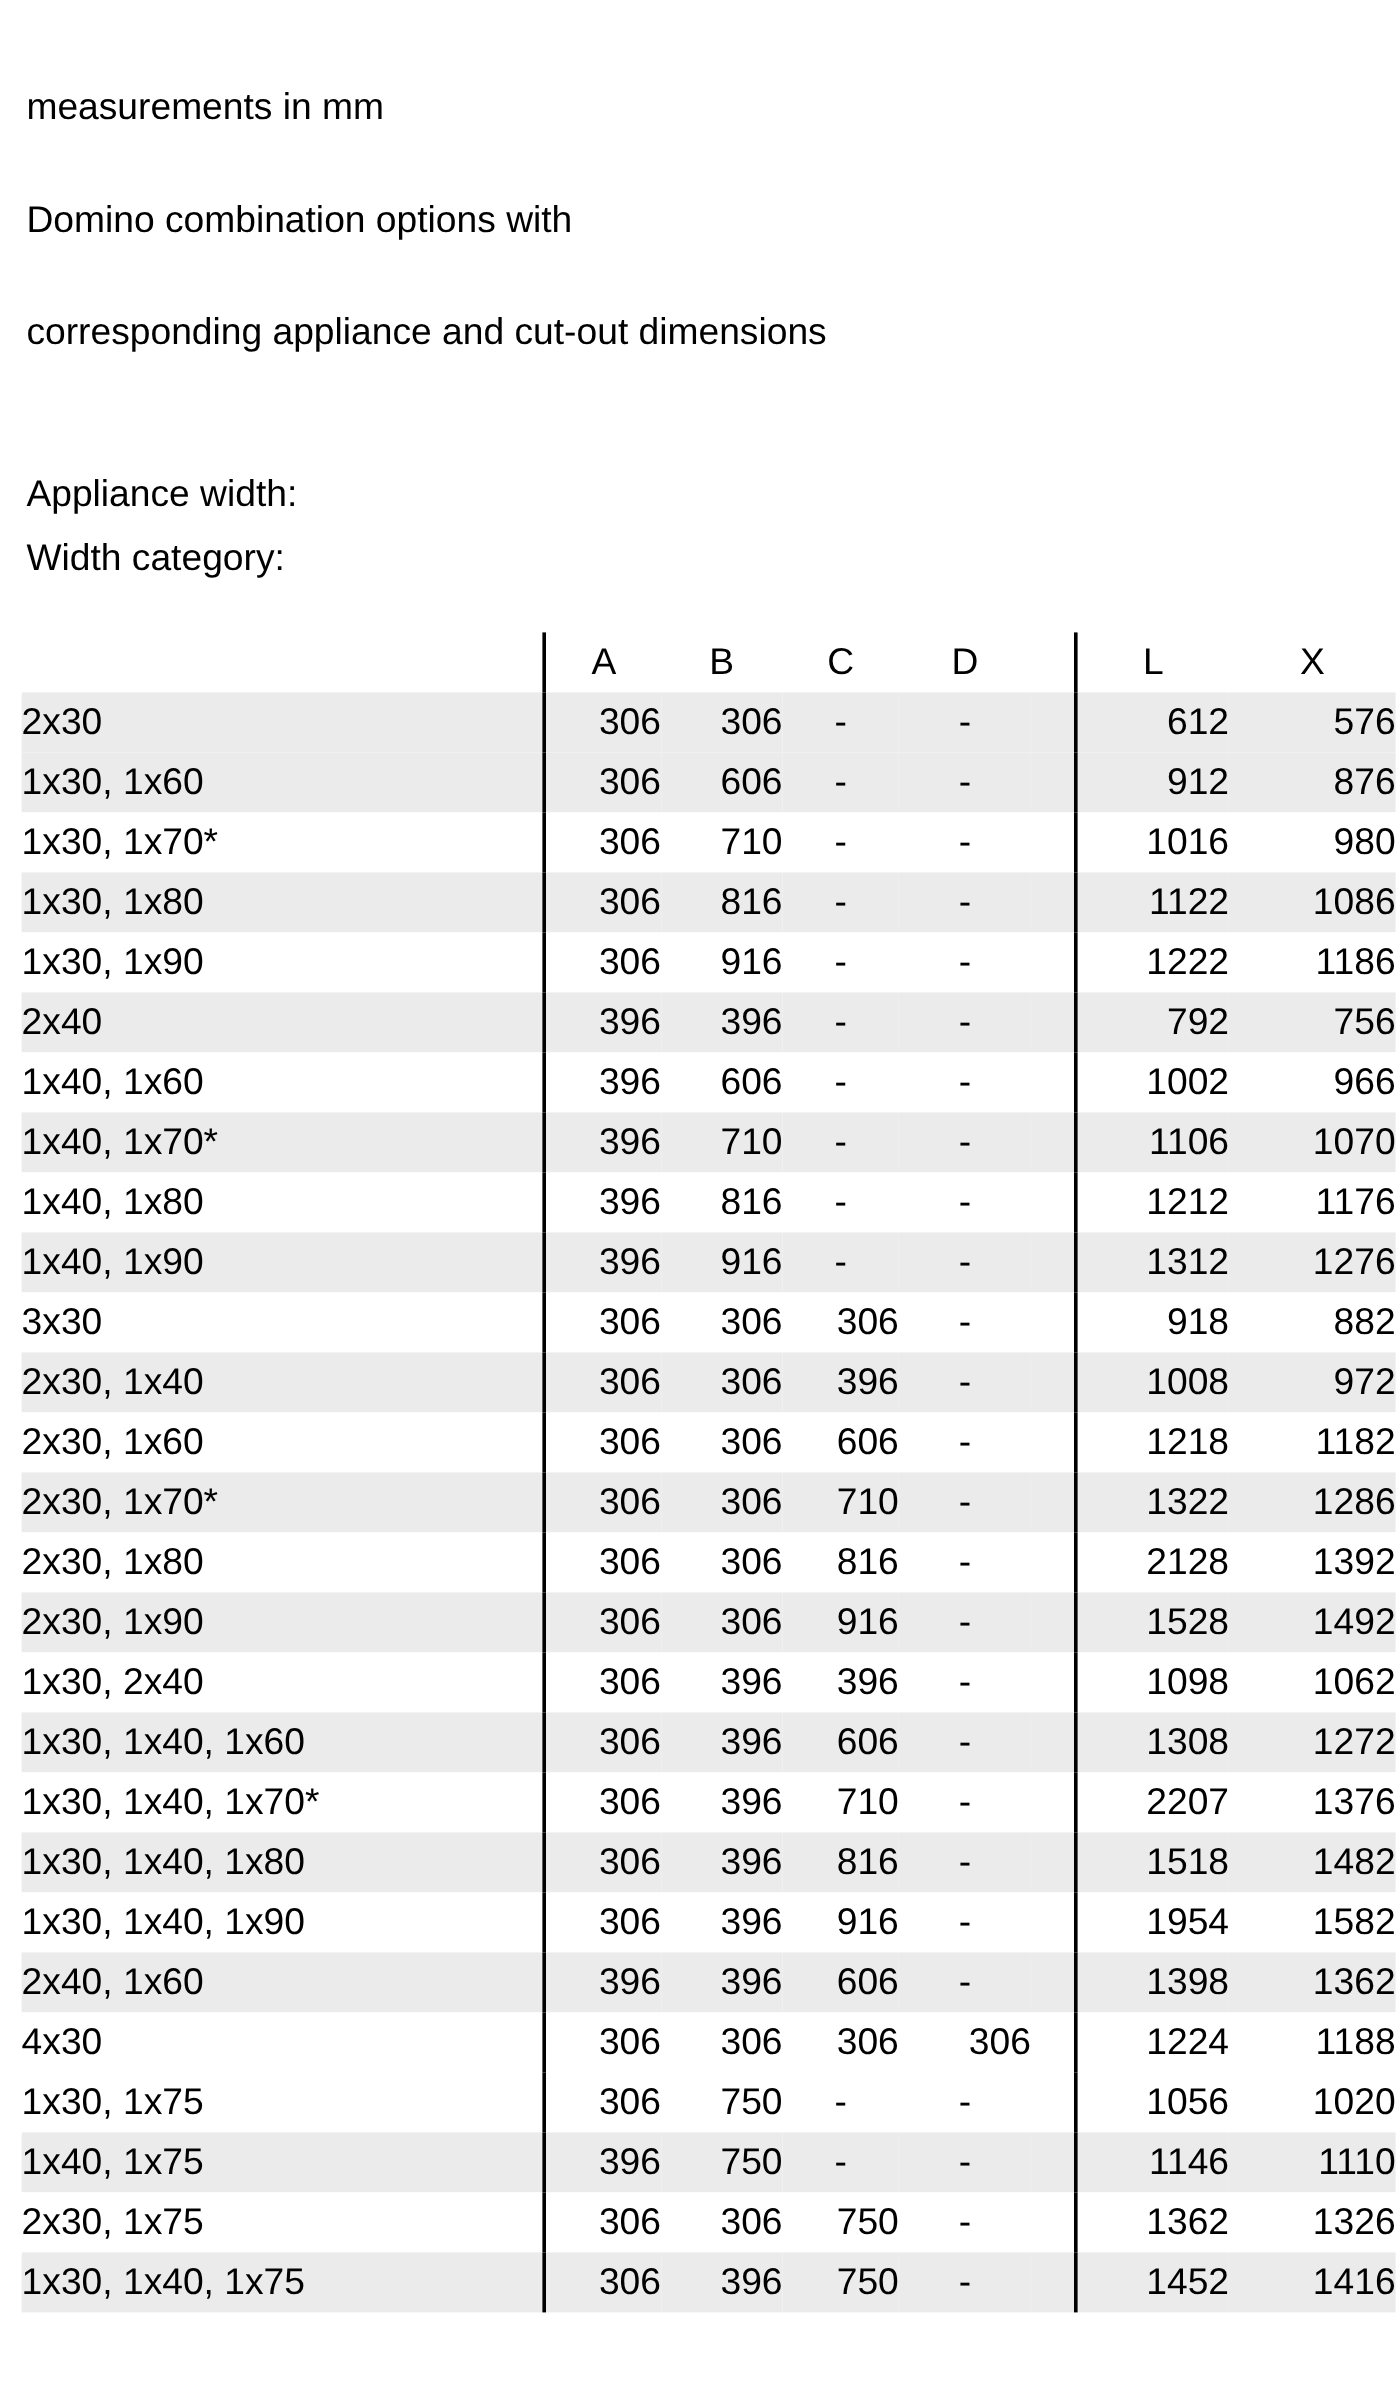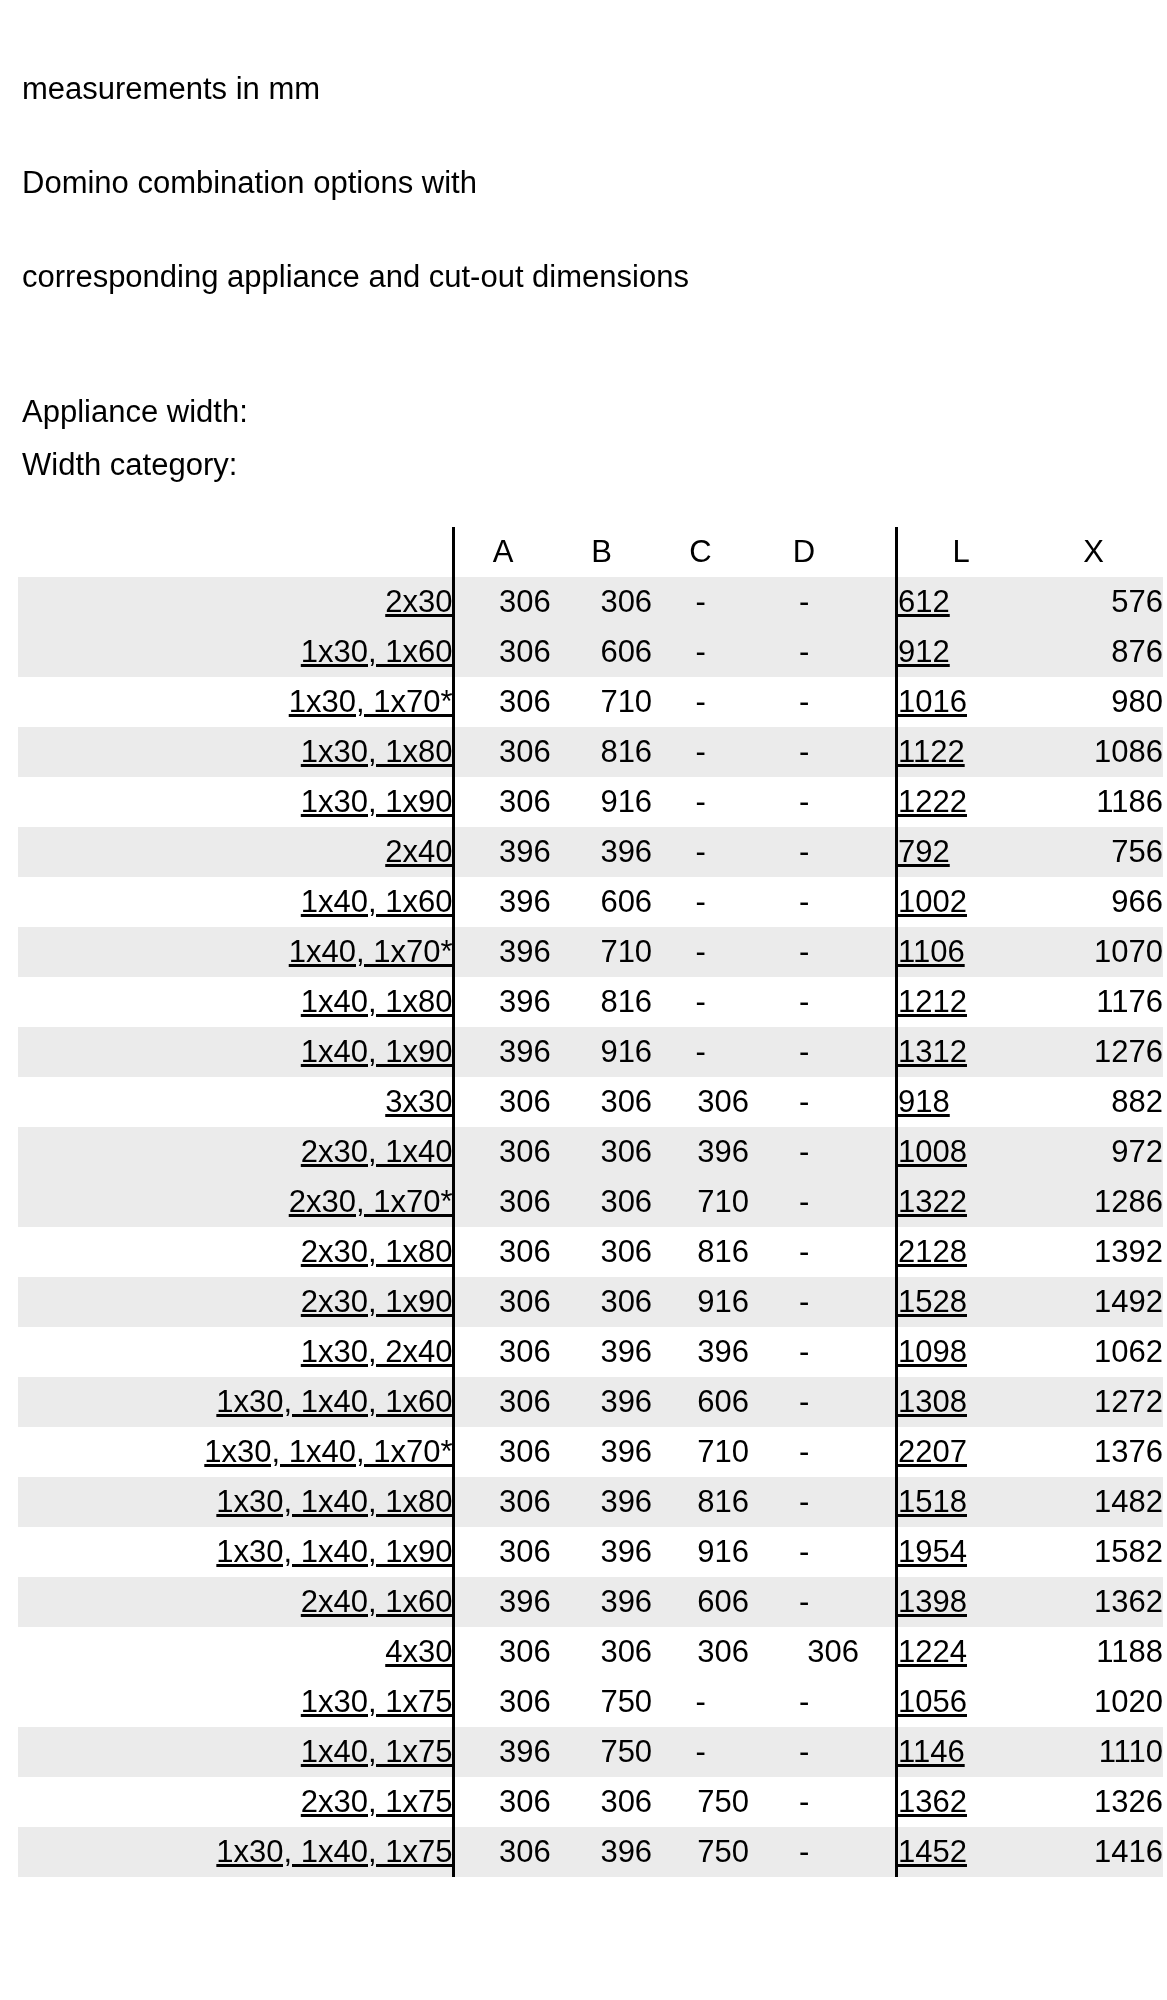--- a/index.html
+++ b/index.html
@@ -64,32 +64,30 @@
 
   .head-row th {
     font-weight: bold;
     font-size: 32px;
     padding-bottom: 4px;
     text-align: center;
   }
   .head-combo { text-align: left; }
 
   .combo {
-    text-align: right;
+    text-align: left;
     padding-left: 4px;
-    text-decoration: underline;
   }
   .num {
     text-align: right;
     padding-right: 8px;
   }
   .num-l {
-    text-align: left;
+    text-align: right;
     padding-right: 6px;
-    text-decoration: underline;
   }
   .num-x {
     text-align: right;
     padding-right: 10px;
     font-weight: bold;
   }
   .dash {
     text-align: center;
   }
   .gapcell { }
@@ -264,20 +262,30 @@
         <tr class="shaded">
           <td class="combo">2x30, 1x40</td>
           <td class="num vline-left">306</td>
           <td class="num">306</td>
           <td class="num">396</td>
           <td class="dash">-</td>
           <td class="gapcell"></td>
           <td class="num-l vline-right">1008</td>
           <td class="num-x">972</td>
         </tr>
+        <tr class="plain">
+          <td class="combo">2x30, 1x60</td>
+          <td class="num vline-left">306</td>
+          <td class="num">306</td>
+          <td class="num">606</td>
+          <td class="dash">-</td>
+          <td class="gapcell"></td>
+          <td class="num-l vline-right">1218</td>
+          <td class="num-x">1182</td>
+        </tr>
         <tr class="shaded">
           <td class="combo">2x30, 1x70*</td>
           <td class="num vline-left">306</td>
           <td class="num">306</td>
           <td class="num">710</td>
           <td class="dash">-</td>
           <td class="gapcell"></td>
           <td class="num-l vline-right">1322</td>
           <td class="num-x">1286</td>
         </tr>

